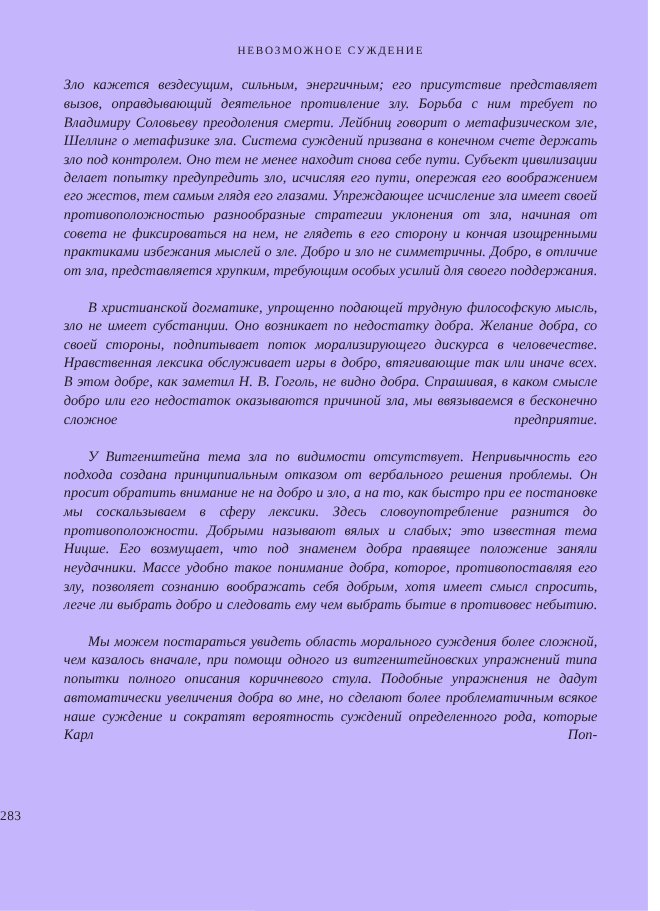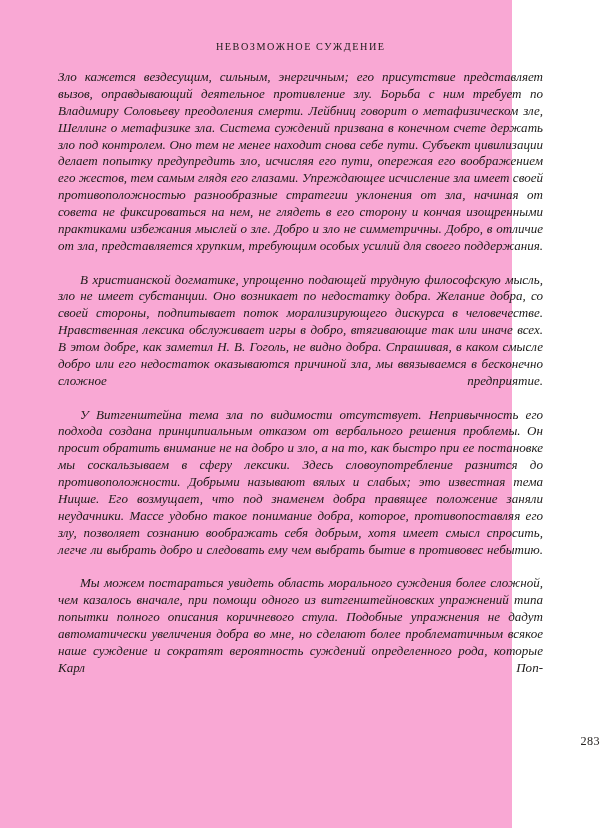--- a/index.html
+++ b/index.html
@@ -12,23 +12,23 @@
     width: 600px;
     height: 828px;
     overflow: hidden;
     font-family: "Liberation Serif", "DejaVu Serif", serif;
     color: #191919;
     -webkit-font-smoothing: antialiased;
   }
 
   .page {
     position: relative;
-    width: 512px;
+    width: 589px;
     height: 828px;
-    background: #f9a8d4;
+    background: #c4b5fd;
     box-sizing: border-box;
   }
 
   
   .running-head {
     position: absolute;
     top: 41px;
     left: 0;
     width: 600px;
     text-align: center;
@@ -69,21 +69,21 @@
     display: inline-block;
     width: 100%;
   }
 
   
   .folio {
     position: absolute;
     top: 734px;
     left: 0;
     width: 600px;
-    text-align: right;
+    text-align: left;
     font-size: 12.2px;
     color: #262321;
     line-height: 14px;
     letter-spacing: 0.4px;
   }
 </style>
 </head>
 <body>
 
 <div class="page">

